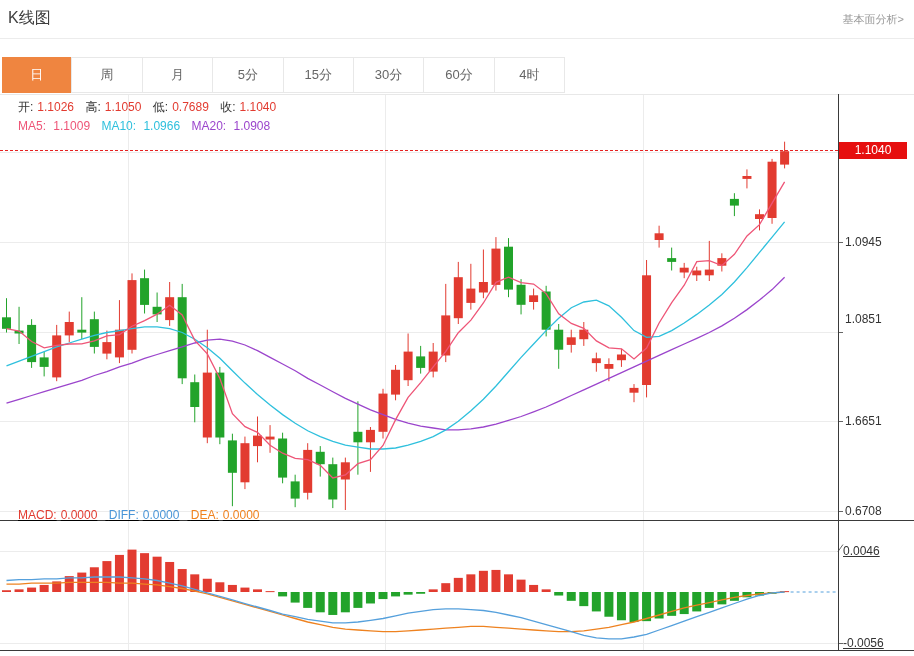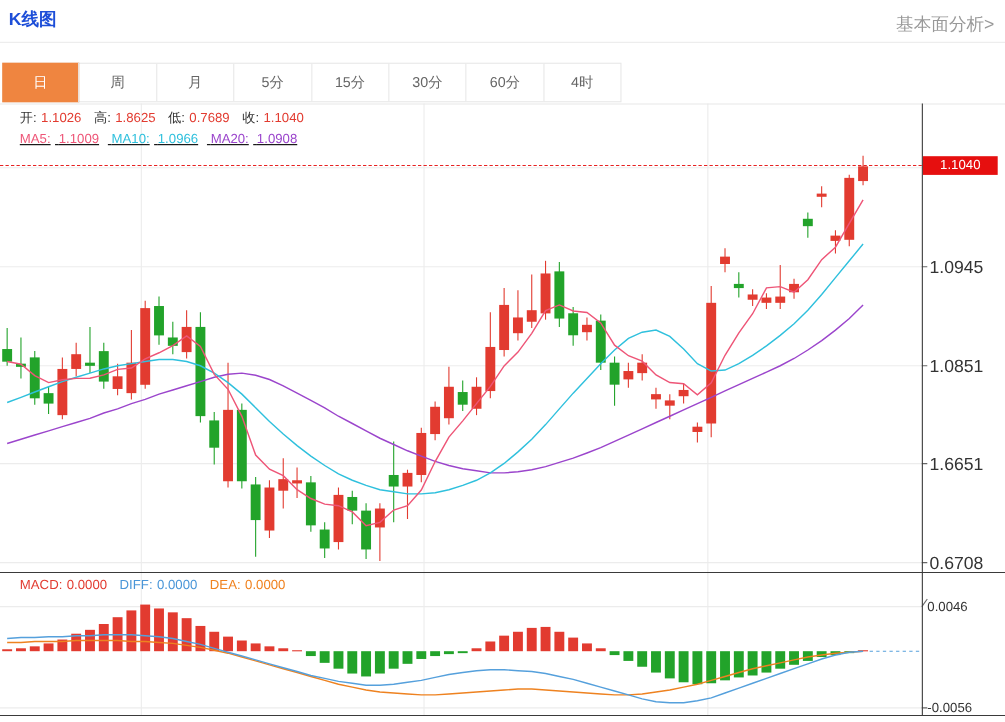--- a/index.html
+++ b/index.html
@@ -2,44 +2,44 @@
 <html><head>
 <meta charset="utf-8">
 <style>
   html,body{margin:0;padding:0;}
   body{
     width:914px;height:656px;position:relative;overflow:hidden;
     background:#fff;font-family:"Liberation Sans","DejaVu Sans",sans-serif;
     -webkit-font-smoothing:antialiased;
   }
   .abs{position:absolute;}
-  #page-title{left:8px;top:8px;font-size:16px;font-weight:bold;color:#1d4ed8;}
-  #fund-link{right:10px;top:12px;font-size:16px;color:#999;cursor:pointer;}
+  #page-title{left:8px;top:8px;font-size:16px;font-weight:normal;color:#404040;}
+  #fund-link{right:10px;top:12px;font-size:11px;color:#999;cursor:pointer;}
   #title-divider{left:0;top:38px;width:914px;height:1px;background:#ececec;}
   #tab-bar{
     left:2px;top:57px;width:563px;height:36px;display:flex;
     border:1px solid #e8e8e8;box-sizing:border-box;background:#fff;
   }
   .tab{
     flex:1;display:flex;align-items:center;justify-content:center;
     font-size:13px;color:#666;border-right:1px solid #e8e8e8;cursor:pointer;
     box-sizing:border-box;
   }
   .tab:last-child{border-right:none;}
   .tab.active{background:#ef8540;color:#fff;margin:-1px 0 -1px -1px;}
   #chart-svg-wrap{left:0;top:0;width:914px;height:656px;}
   .info-row{white-space:nowrap;font-size:12px;}
   .info-row span{margin-right:4px;}
   .pair{margin-right:14px;}
   #ohlc-row{left:18px;top:99px;color:#333;}
   #ohlc-row .val{color:#e23b30;}
-  #ma-row{left:18px;top:119px;text-decoration:underline;}
-  #macd-row{left:18px;top:524px;}
-  .tick-label{font-size:16px;color:#333;left:845px;}
-  .macd-tick{font-size:12px;color:#333;left:843px;}
+  #ma-row{left:18px;top:119px;}
+  #macd-row{left:18px;top:508px;text-decoration:underline;}
+  .tick-label{font-size:12px;color:#333;left:845px;}
+  .macd-tick{font-size:12px;color:#333;left:843px;text-decoration:underline;}
   #price-tag{
     left:839px;top:142px;width:68px;height:17px;background:#e60f0f;color:#fff;
     font-size:12px;line-height:17px;text-align:center;
   }
 </style>
 </head>
 <body>
 
 <div class="abs" id="page-title">K线图</div>
 <div class="abs" id="fund-link">基本面分析&gt;</div>
@@ -270,36 +270,36 @@
       <polyline fill="none" stroke="#ee5577" stroke-width="1.3" points="6.5,328.7 19.1,331.1 31.6,341.5 44.2,347.8 56.7,345.3 69.3,344.0 81.8,343.8 94.4,340.8 106.9,335.8 119.5,334.6 132.0,326.2 144.6,320.7 157.1,314.2 169.7,305.3 182.2,315.0 194.8,340.4 207.3,353.9 219.9,378.5 232.4,413.7 245.0,426.6 257.5,432.4 270.1,445.2 282.6,453.2 295.2,458.3 307.7,459.7 320.3,465.4 332.8,478.0 345.4,474.9 357.9,463.7 370.5,459.7 383.0,445.5 395.6,419.6 408.1,397.4 420.7,382.6 433.2,366.9 445.8,351.3 458.3,332.7 470.9,320.1 483.4,303.0 496.0,282.3 508.5,277.2 521.1,282.7 533.6,284.1 546.1,293.6 558.7,313.8 571.3,323.4 583.8,328.3 596.4,340.9 608.9,347.8 621.5,348.8 634.0,358.9 646.6,348.0 659.1,323.0 671.7,302.6 684.2,285.2 696.8,261.7 709.3,260.6 721.9,265.6 734.4,254.3 747.0,236.0 759.5,224.7 772.1,203.1 784.6,181.8"></polyline>
       <line x1="0" y1="150.5" x2="838" y2="150.5" stroke="#e62222" stroke-width="1" stroke-dasharray="3,2"></line>
       <line x1="0" y1="94.5" x2="914" y2="94.5" stroke="#e8e8e8" stroke-width="1"></line>
       <line x1="0" y1="520.5" x2="914" y2="520.5" stroke="#3a3a3a" stroke-width="1"></line>
       <line x1="0" y1="650.5" x2="914" y2="650.5" stroke="#3a3a3a" stroke-width="1"></line>
       <line x1="838.5" y1="94" x2="838.5" y2="650" stroke="#3a3a3a" stroke-width="1"></line>
     </svg></div>
 
 <div class="abs info-row" id="ohlc-row">
   <span class="pair"><span>开:</span><span class="val">1.1026</span></span>
-  <span class="pair"><span>高:</span><span class="val">1.8625</span></span>
+  <span class="pair"><span>高:</span><span class="val">1.1050</span></span>
   <span class="pair"><span>低:</span><span class="val">0.7689</span></span>
   <span class="pair"><span>收:</span><span class="val">1.1040</span></span>
 </div>
 
 <div class="abs info-row" id="ma-row">
   <span class="pair" style="color:#ee5577"><span>MA5:</span> <span>1.1009</span></span>
   <span class="pair" style="color:#2fc0dd"><span>MA10:</span> <span>1.0966</span></span>
   <span class="pair" style="color:#9b45cc"><span>MA20:</span> <span>1.0908</span></span>
 </div>
 
 <div class="abs info-row" id="macd-row">
   <span class="pair" style="color:#e23b30"><span>MACD:</span><span>0.0000</span></span>
   <span class="pair" style="color:#4a96d8"><span>DIFF:</span><span>0.0000</span></span>
   <span class="pair" style="color:#f0821e"><span>DEA:</span><span>0.0000</span></span>
 </div>
 
 <div class="abs" id="price-tag">1.1040</div>
 <div class="abs tick-label" style="top:235px">1.0945</div>
-<div class="abs tick-label" style="top:325px">1.0851</div>
+<div class="abs tick-label" style="top:312px">1.0851</div>
 <div class="abs tick-label" style="top:414px">1.6651</div>
 <div class="abs tick-label" style="top:504px">0.6708</div>
 <div class="abs macd-tick" style="top:544px">0.0046</div>
 <div class="abs macd-tick" style="top:636px">-0.0056</div>
 
 </body></html>

